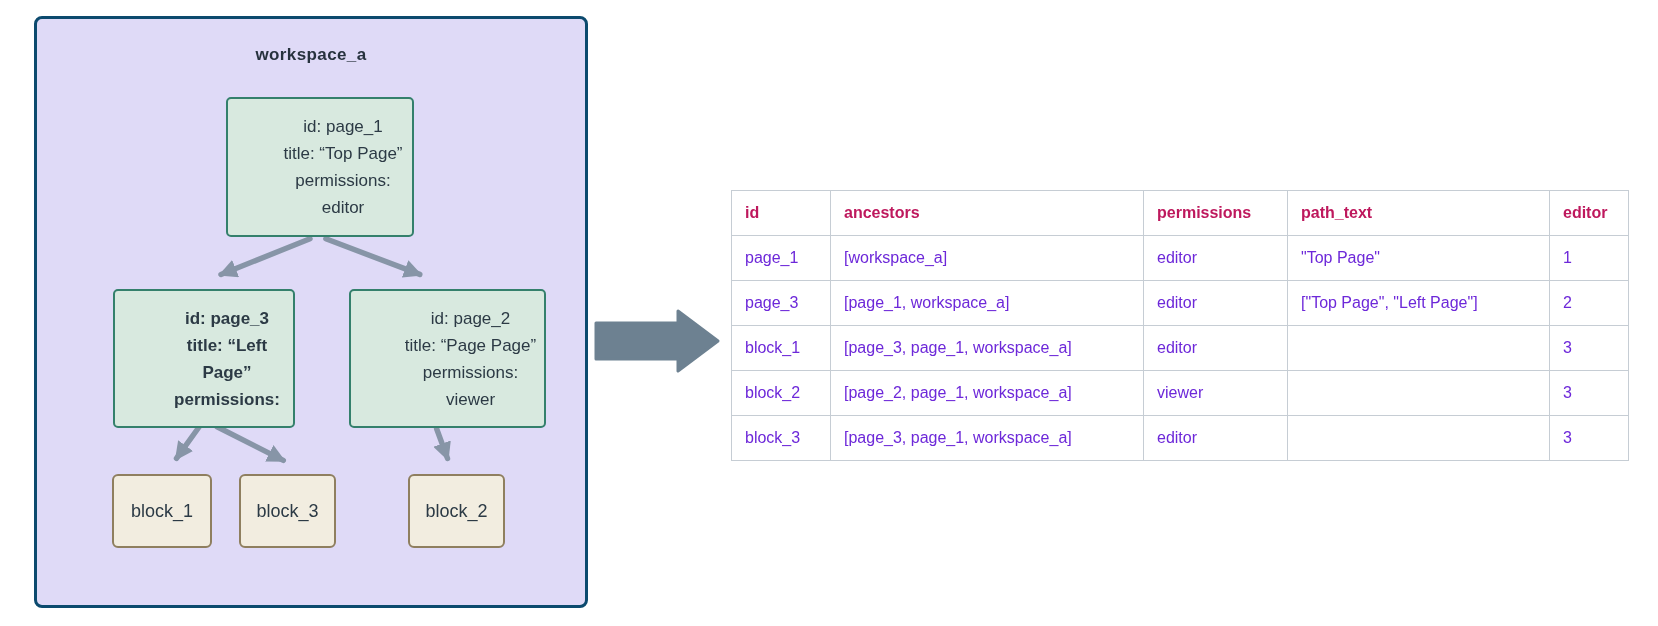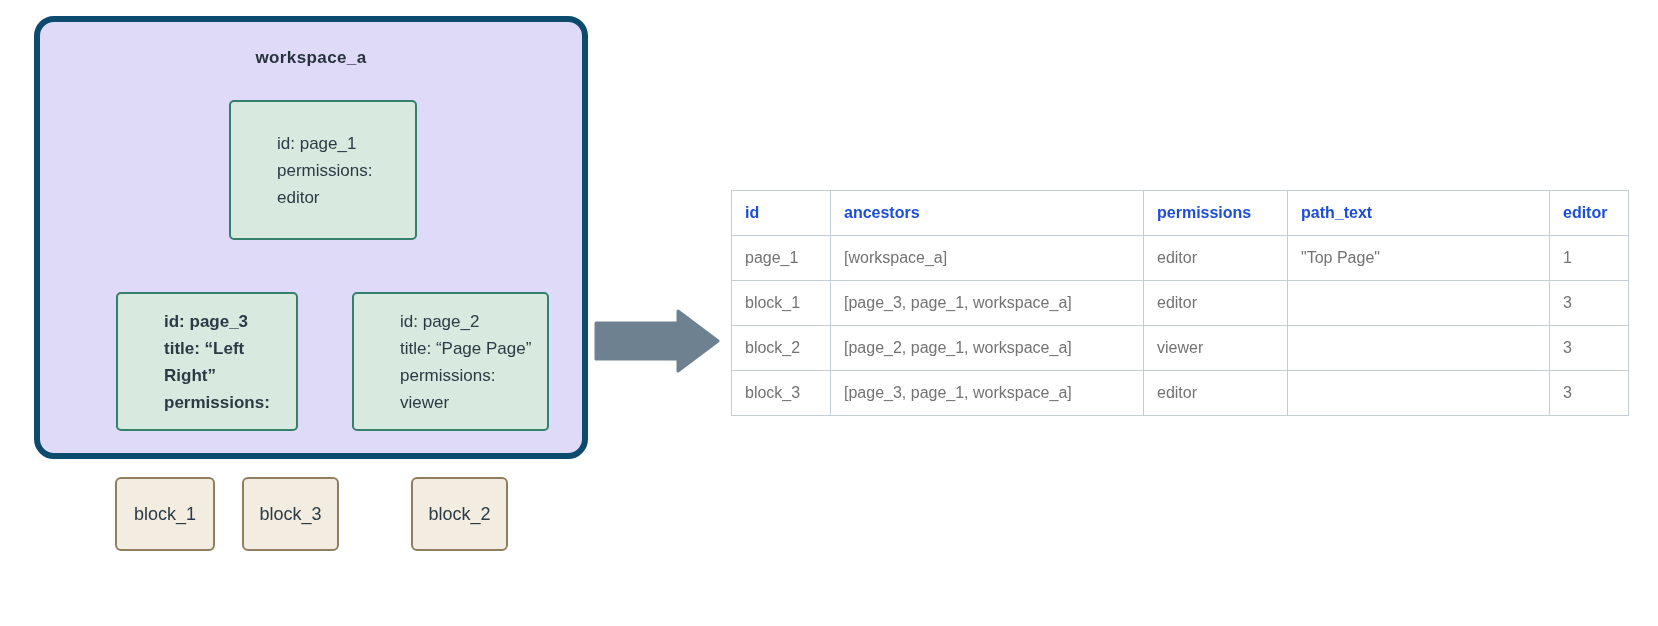--- a/index.html
+++ b/index.html
@@ -13,24 +13,24 @@
     width: 1658px;
     height: 626px;
     background: #ffffff;
     overflow: hidden;
   }
 
   
   .workspace {
     position: absolute;
     left: 34px; top: 16px;
-    width: 554px; height: 443px;
+    width: 554px; height: 592px;
     background: #dfdaf7;
-    border: 6px solid #0c4a6e;
-    border-radius: 20px;
+    border: 3px solid #0c4a6e;
+    border-radius: 8px;
   }
   .ws-title {
     position: absolute;
     left: 0; right: 0; top: 26px;
     text-align: center;
     font-size: 17px;
     font-weight: 700;
     letter-spacing: 0.4px;
     color: #27323e;
   }
@@ -41,20 +41,21 @@
     pointer-events: none;
   }
   .node {
     position: absolute;
     background: #d8e9df;
     border: 2px solid #34806c;
     border-radius: 5px;
     display: flex;
     flex-direction: column;
     justify-content: center;
+    text-align: center;
     font-size: 17px;
     line-height: 27px;
     color: #2c3a45;
     padding-left: 46px;
   }
   .node-page-1 { left: 189px; top: 78px;  width: 188px; height: 140px; }
   .node-page-3 { left: 76px;  top: 270px; width: 182px; height: 139px; font-weight: bold; }
   .node-page-2 { left: 312px; top: 270px; width: 197px; height: 139px; }
   .block {
     position: absolute;
@@ -96,25 +97,25 @@
     height: 45px;
     padding: 0 10px 0 13px;
     text-align: left;
     vertical-align: middle;
     font-size: 16px;
     white-space: nowrap;
     overflow: hidden;
   }
   .result-table th {
     font-weight: 700;
-    color: #1d4ed8;
+    color: #be185d;
   }
   .result-table td {
     font-weight: 400;
-    color: #737373;
+    color: #6d28d9;
   }
 </style>
 </head>
 <body>
 
 <div class="canvas">
 
   <div class="workspace">
     <div class="ws-title">workspace_a</div>
 
@@ -128,27 +129,28 @@
         <path d="M276,222 L186,258" marker-end="url(#ah)"></path>
         <path d="M292,222 L387,258" marker-end="url(#ah)"></path>
         <path d="M164,412 L141,444" marker-end="url(#ah)"></path>
         <path d="M182,412 L249,446" marker-end="url(#ah)"></path>
         <path d="M404,414 L415,444" marker-end="url(#ah)"></path>
       </g>
     </svg>
 
     <div class="node node-page-1">
       <span>id: page_1</span>
+      <span>title: “Top Page”</span>
       <span>permissions:</span>
       <span>editor</span>
     </div>
 
     <div class="node node-page-3">
       <span>id: page_3</span>
-      <span>title: “Left Right”</span>
+      <span>title: “Left Page”</span>
       <span>permissions:</span>
     </div>
 
     <div class="node node-page-2">
       <span>id: page_2</span>
       <span>title: “Page Page”</span>
       <span>permissions:</span>
       <span>viewer</span>
     </div>
 
@@ -186,20 +188,27 @@
     </thead>
     <tbody>
       <tr>
         <td>page_1</td>
         <td>[workspace_a]</td>
         <td>editor</td>
         <td>"Top Page"</td>
         <td>1</td>
       </tr>
       <tr>
+        <td>page_3</td>
+        <td>[page_1, workspace_a]</td>
+        <td>editor</td>
+        <td>["Top Page", "Left Page"]</td>
+        <td>2</td>
+      </tr>
+      <tr>
         <td>block_1</td>
         <td>[page_3, page_1, workspace_a]</td>
         <td>editor</td>
         <td></td>
         <td>3</td>
       </tr>
       <tr>
         <td>block_2</td>
         <td>[page_2, page_1, workspace_a]</td>
         <td>viewer</td>

